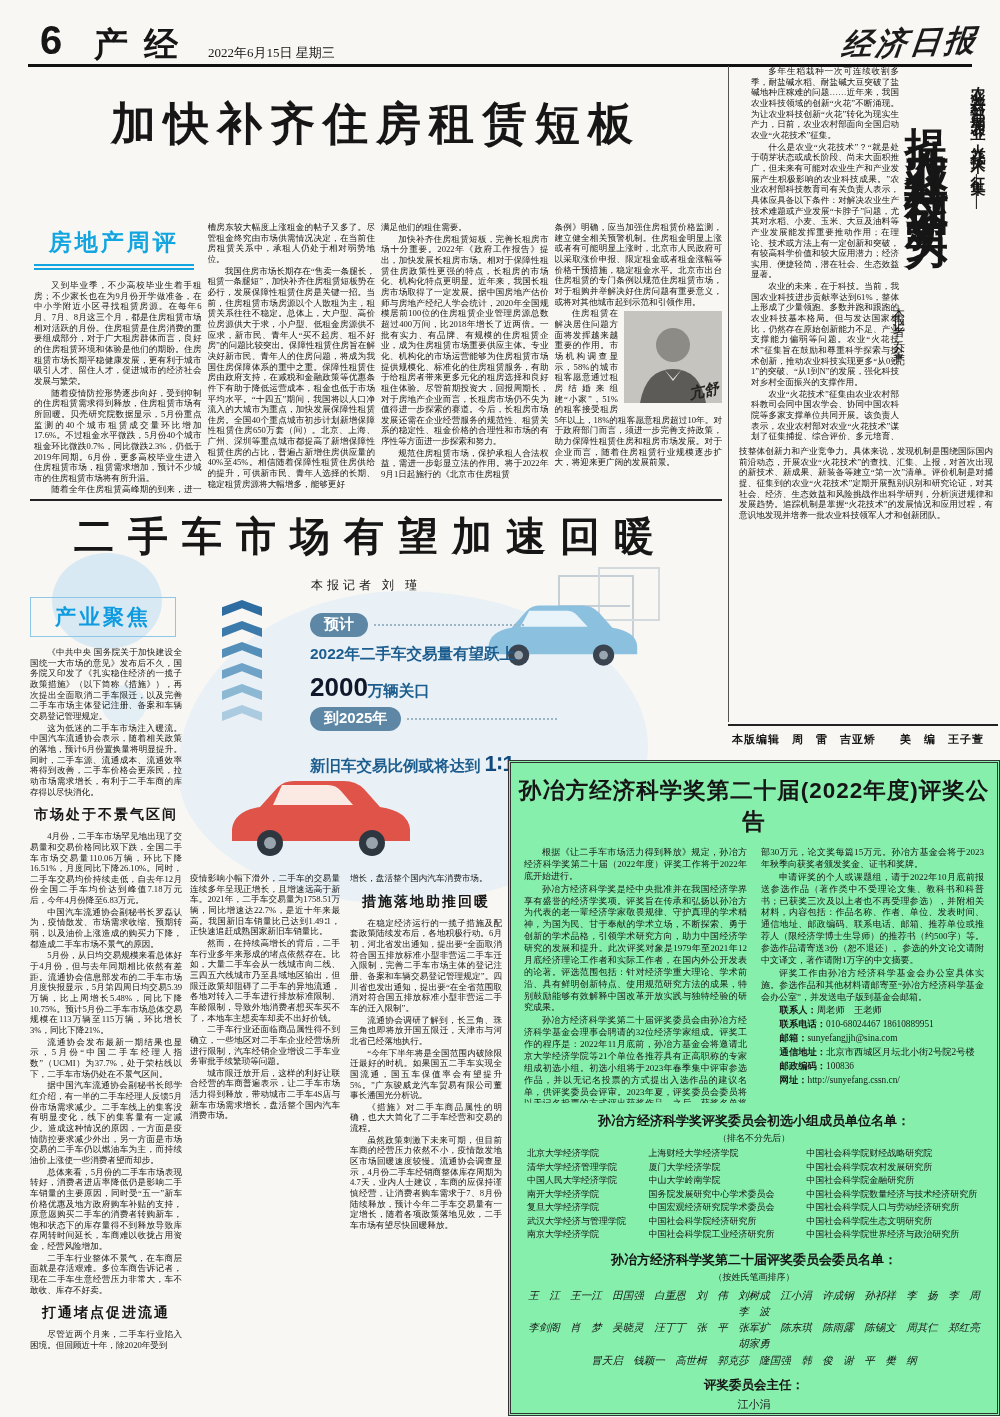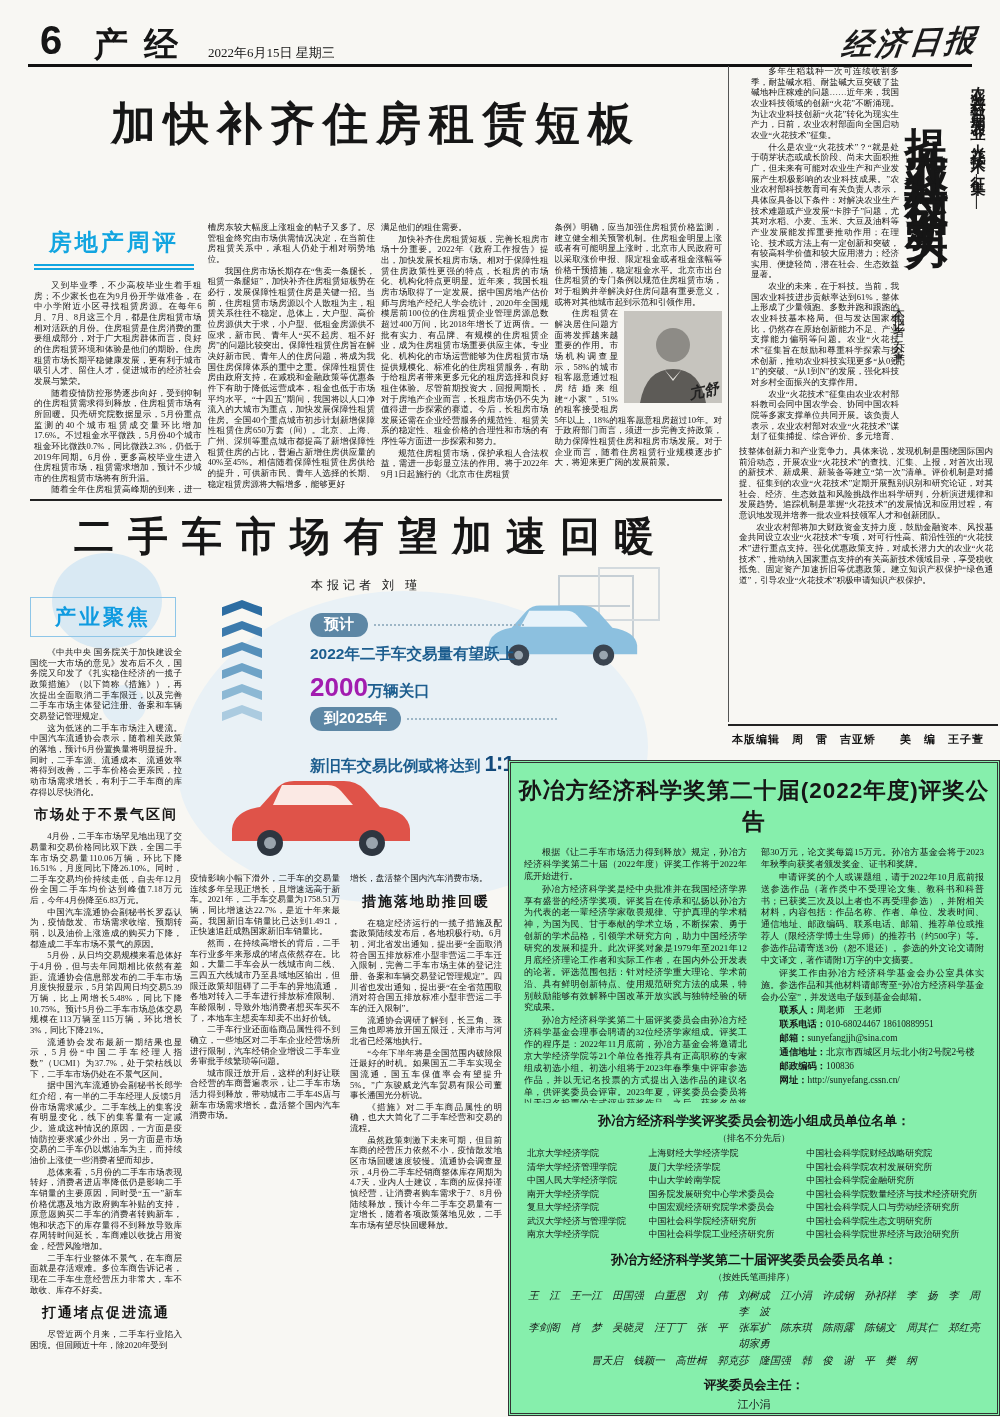--- a/index.html
+++ b/index.html
@@ -45,21 +45,21 @@
   .scaffold{position:absolute;border:2px solid #c6cfd5;background:transparent;}
   .sc1{left:398px;top:10px;width:72px;height:64px;}
   .sc2{left:438px;top:2px;width:58px;height:50px;border-color:#d3dade;}
   .scbar{position:absolute;left:398px;top:40px;width:72px;height:2px;background:#c6cfd5;}
   .info-row{position:absolute;left:150px;width:340px;}
   .r1{top:48px;} .r2{top:142px;} .r3{top:186px;}
   .pill{display:inline-block;background:#5d87a5;color:#fff;border-radius:13px;padding:2px 14px 3px;
         font:700 15px "Liberation Sans",sans-serif;vertical-align:middle;}
   .leader{display:inline-block;width:150px;border-bottom:2px dotted #9db6c6;vertical-align:middle;margin-left:6px;}
   .info-line{color:#1c5d8e;font:700 15.5px "Liberation Sans",sans-serif;margin-top:7px;}
-  .big{font:900 26px "Liberation Sans",sans-serif;color:#a21caf;}
+  .big{font:900 26px "Liberation Sans",sans-serif;color:#0f172a;}
   .bigr{font:900 22px "Liberation Sans",sans-serif;color:#11497a;}
   .car{position:absolute;}
   .redcar{left:62px;top:196px;width:196px;}
   .bluecar{left:318px;top:22px;width:168px;}
   .uc-col1{position:absolute;left:0;top:90px;width:152px;height:812px;overflow:hidden;}
   .if-label{border:1px solid #8ec6e8;color:#0f9be0;font:900 21px "Liberation Sans",sans-serif;
             text-align:center;letter-spacing:3px;padding:5px 0;margin:2px 6px 10px 0;}
   .uc-col2{position:absolute;left:160px;top:368px;width:150px;height:537px;overflow:hidden;}
   .uc-col3{position:absolute;left:320px;top:368px;width:152px;height:537px;overflow:hidden;}
   
@@ -246,23 +246,20 @@
         <p>什么是农业“火花技术”？“就是处于萌芽状态或成长阶段、尚未大面积推广，但未来有可能对农业生产和产业发展产生积极影响的农业科技成果。”农业农村部科技教育司有关负责人表示，具体应具备以下条件：对解决农业生产技术难题或产业发展“卡脖子”问题，尤其对水稻、小麦、玉米、大豆及油料等产业发展能发挥重要推动作用；在理论、技术或方法上有一定创新和突破，有较高科学价值和较大应用潜力；经济实用、便捷轻简，潜在社会、生态效益显著。</p>
         <p>农业的未来，在于科技。当前，我国农业科技进步贡献率达到61%，整体上形成了少量领跑、多数并跑和跟跑的农业科技基本格局。但与发达国家相比，仍然存在原始创新能力不足、产业支撑能力偏弱等问题。农业“火花技术”征集旨在鼓励和尊重科学探索与技术创新，推动农业科技实现更多“从0到1”的突破、“从1到N”的发展，强化科技对乡村全面振兴的支撑作用。</p>
         <p>农业“火花技术”征集由农业农村部科教司会同中国农学会、协同中国农科院等多家支撑单位共同开展。该负责人表示，农业农村部对农业“火花技术”谋划了征集捕捉、综合评价、多元培育、跟踪监测、推广示范等一揽子工作，提升农业科</p>
       </div>
   </div>
   <div class="agri-kicker">农业农村部启动农业“火花技术”征集——</div>
   <div class="agri-headline">提升农业科技创新实力</div>
   <div class="agri-byline">本报记者  乔金亮</div>
   <div class="agri-bottom bt">
     <p class="cont">技整体创新力和产业竞争力。具体来说，发现机制是围绕国际国内前沿动态，开展农业“火花技术”的查找、汇集、上报，对首次出现的新技术、新成果、新装备等建立“第一次”清单。评价机制是对捕捉、征集到的农业“火花技术”定期开展甄别识别和研究论证，对其社会、经济、生态效益和风险挑战作出科学研判，分析演进规律和发展趋势。追踪机制是掌握“火花技术”的发展情况和应用过程，有意识地发现并培养一批农业科技领军人才和创新团队。</p>
-    <div>
-        <p>农业农村部将加大财政资金支持力度，鼓励金融资本、风投基金共同设立农业“火花技术”专项，对可行性高、前沿性强的“火花技术”进行重点支持。强化优惠政策支持，对成长潜力大的农业“火花技术”，推动纳入国家重点支持的有关高新技术领域目录，享受税收抵免、固定资产加速折旧等优惠政策。建立知识产权保护“绿色通道”，引导农业“火花技术”积极申请知识产权保护。</p>
-      </div>
   </div>
 </div>
 <div class="agri-rule"></div>
 <div class="editors">本版编辑　周　雷　吉亚矫　　美　编　王子萱</div>
 
 <div class="notice">
   <div class="notice-title">孙冶方经济科学奖第二十届(2022年度)评奖公告</div>
   <div class="notice-cols">
     <div class="ncol bt">
       <div>

